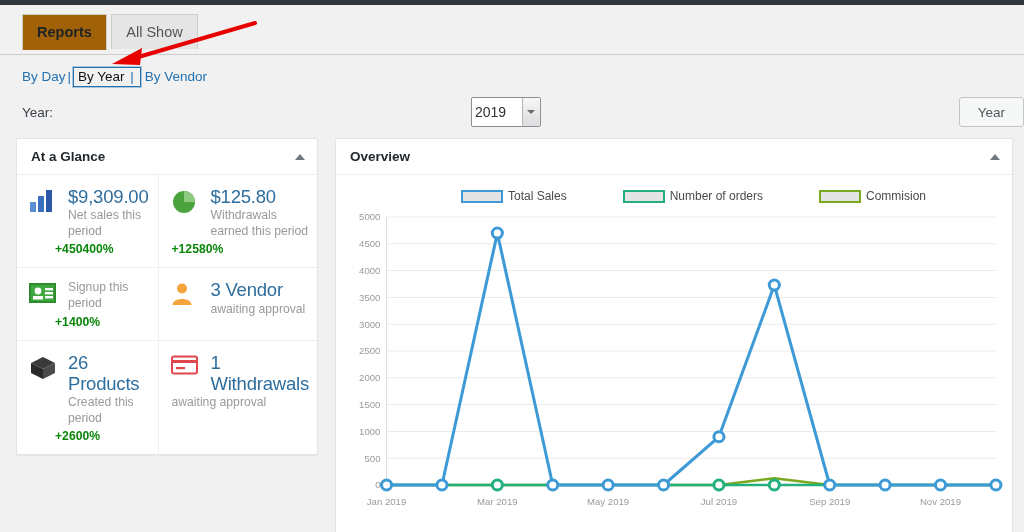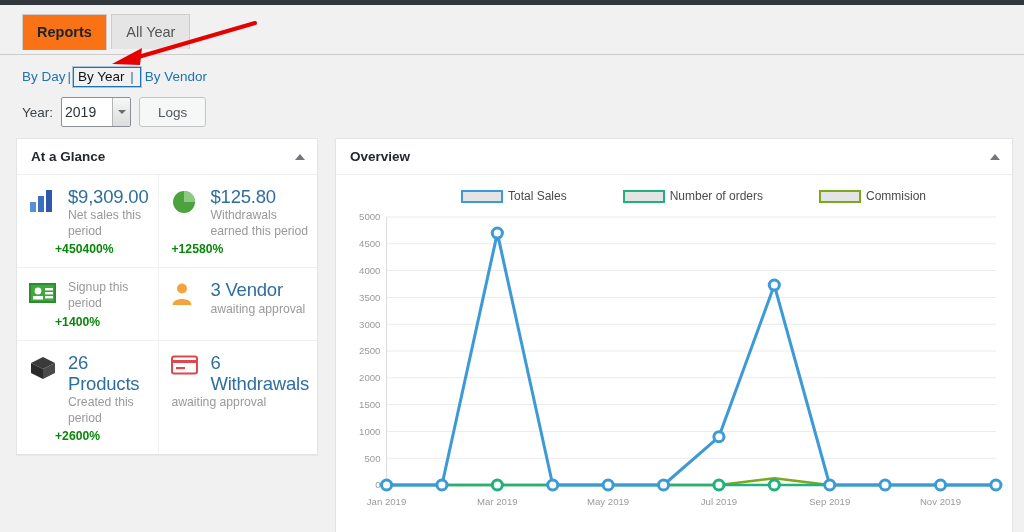--- a/index.html
+++ b/index.html
@@ -19,37 +19,37 @@
   .tab {
     position: relative; z-index: 2;
     display: inline-block; vertical-align: bottom;
     padding: 9px 14px 8px;
     font-size: 14.5px;
     border: 1px solid #ccc;
     border-bottom: none;
     line-height: 1.2;
     cursor: pointer;
   }
-  .tab.active { background: #f97316; color: #1d2327; font-weight: bold; margin-bottom: -1px; padding-bottom: 9px; }
+  .tab.active { background: #a16207; color: #1d2327; font-weight: bold; margin-bottom: -1px; padding-bottom: 9px; }
   .tab.inactive { background: #e5e5e5; color: #555; border-color: #ccc; }
 
   
   .subnav { padding: 12px 0 0 22px; font-size: 13.5px; color: #2271b1; white-space: nowrap; }
   .subnav a { color: #2271b1; text-decoration: none; cursor: pointer; }
   .subnav .sep { color: #2271b1; padding: 0 2px; }
   .subnav .current {
     color: #111; font-weight: normal;
     border: 1px solid #2271b1;
     padding: 1px 4px 2px;
     box-shadow: 0 0 0 1px rgba(34,113,177,.35);
     display: inline-block;
   }
 
   
-  .filterrow { padding: 10px 0 0 22px; display: flex; align-items: center; gap: 8px; }
+  .filterrow { padding: 10px 0 0 22px; display: flex; align-items: center; gap: 8px; justify-content: space-between; }
   .filterrow .lbl { font-size: 13.5px; color: #3c434a; }
   .selwrap {
     position: relative; display: inline-block;
     background: #fff; border: 1px solid #8c8f94; border-radius: 2px;
     height: 30px; width: 70px;
   }
   .selwrap .val { position: absolute; left: 3px; top: 6px; font-size: 14px; color: #2c3338; }
   .selwrap .arrowbox {
     position: absolute; right: 0; top: 0; bottom: 0; width: 18px;
     background: linear-gradient(#f6f7f7,#dcdcde);
@@ -106,37 +106,37 @@
 <body>
 
 <div class="adminbar"></div>
 
 <div class="tabwrap">
   <div class="tabline"></div>
   <div class="tab active">
     <span>Reports</span>
   </div>
   <div class="tab inactive">
-    <span>All Year</span>
+    <span>All Show</span>
   </div>
 </div>
 
 <div class="subnav">
   <a>By Day</a><span class="sep">|</span><span class="current"><span>By Year</span> <span class="sep">|</span></span> <a>By Vendor</a>
 </div>
 
 <div class="filterrow">
   <span class="lbl">Year:</span>
   <div class="selwrap">
     <span class="val">2019</span>
     <span class="arrowbox">
         <i class="chev"></i>
       </span>
   </div>
-  <button class="showbtn">Logs</button>
+  <button class="showbtn">Year</button>
 </div>
 
 <svg class="arrow" width="160" height="60" viewBox="0 0 160 60">
   <line x1="155" y1="5" x2="28" y2="42" stroke="#e60000" stroke-width="4" stroke-linecap="round"></line>
   <polygon points="12,46 42,30 40,47" fill="#e60000"></polygon>
 </svg>
 
 <div class="cols">
 
   <div class="panel glance">
@@ -233,21 +233,21 @@
       <div class="gcell">
         <div class="grow">
           <div class="gico">
             <svg width="28" height="20" viewBox="0 0 28 20">
               <rect x="1" y="1.5" width="25" height="17" rx="2" fill="#fff" stroke="#e0474c" stroke-width="2"></rect>
               <rect x="1" y="5" width="25" height="3" fill="#e0474c"></rect>
               <rect x="5" y="12" width="9" height="2.2" fill="#e0474c"></rect>
             </svg>
           </div>
           <div class="gtxt">
-            <div class="gnum">6 Withdrawals</div>
+            <div class="gnum">1 Withdrawals</div>
           </div>
         </div>
         <div class="gdesc below">awaiting approval</div>
       </div>
 
     </div>
   </div>
 
   <div class="panel chartpanel">
     <div class="panel-head">

